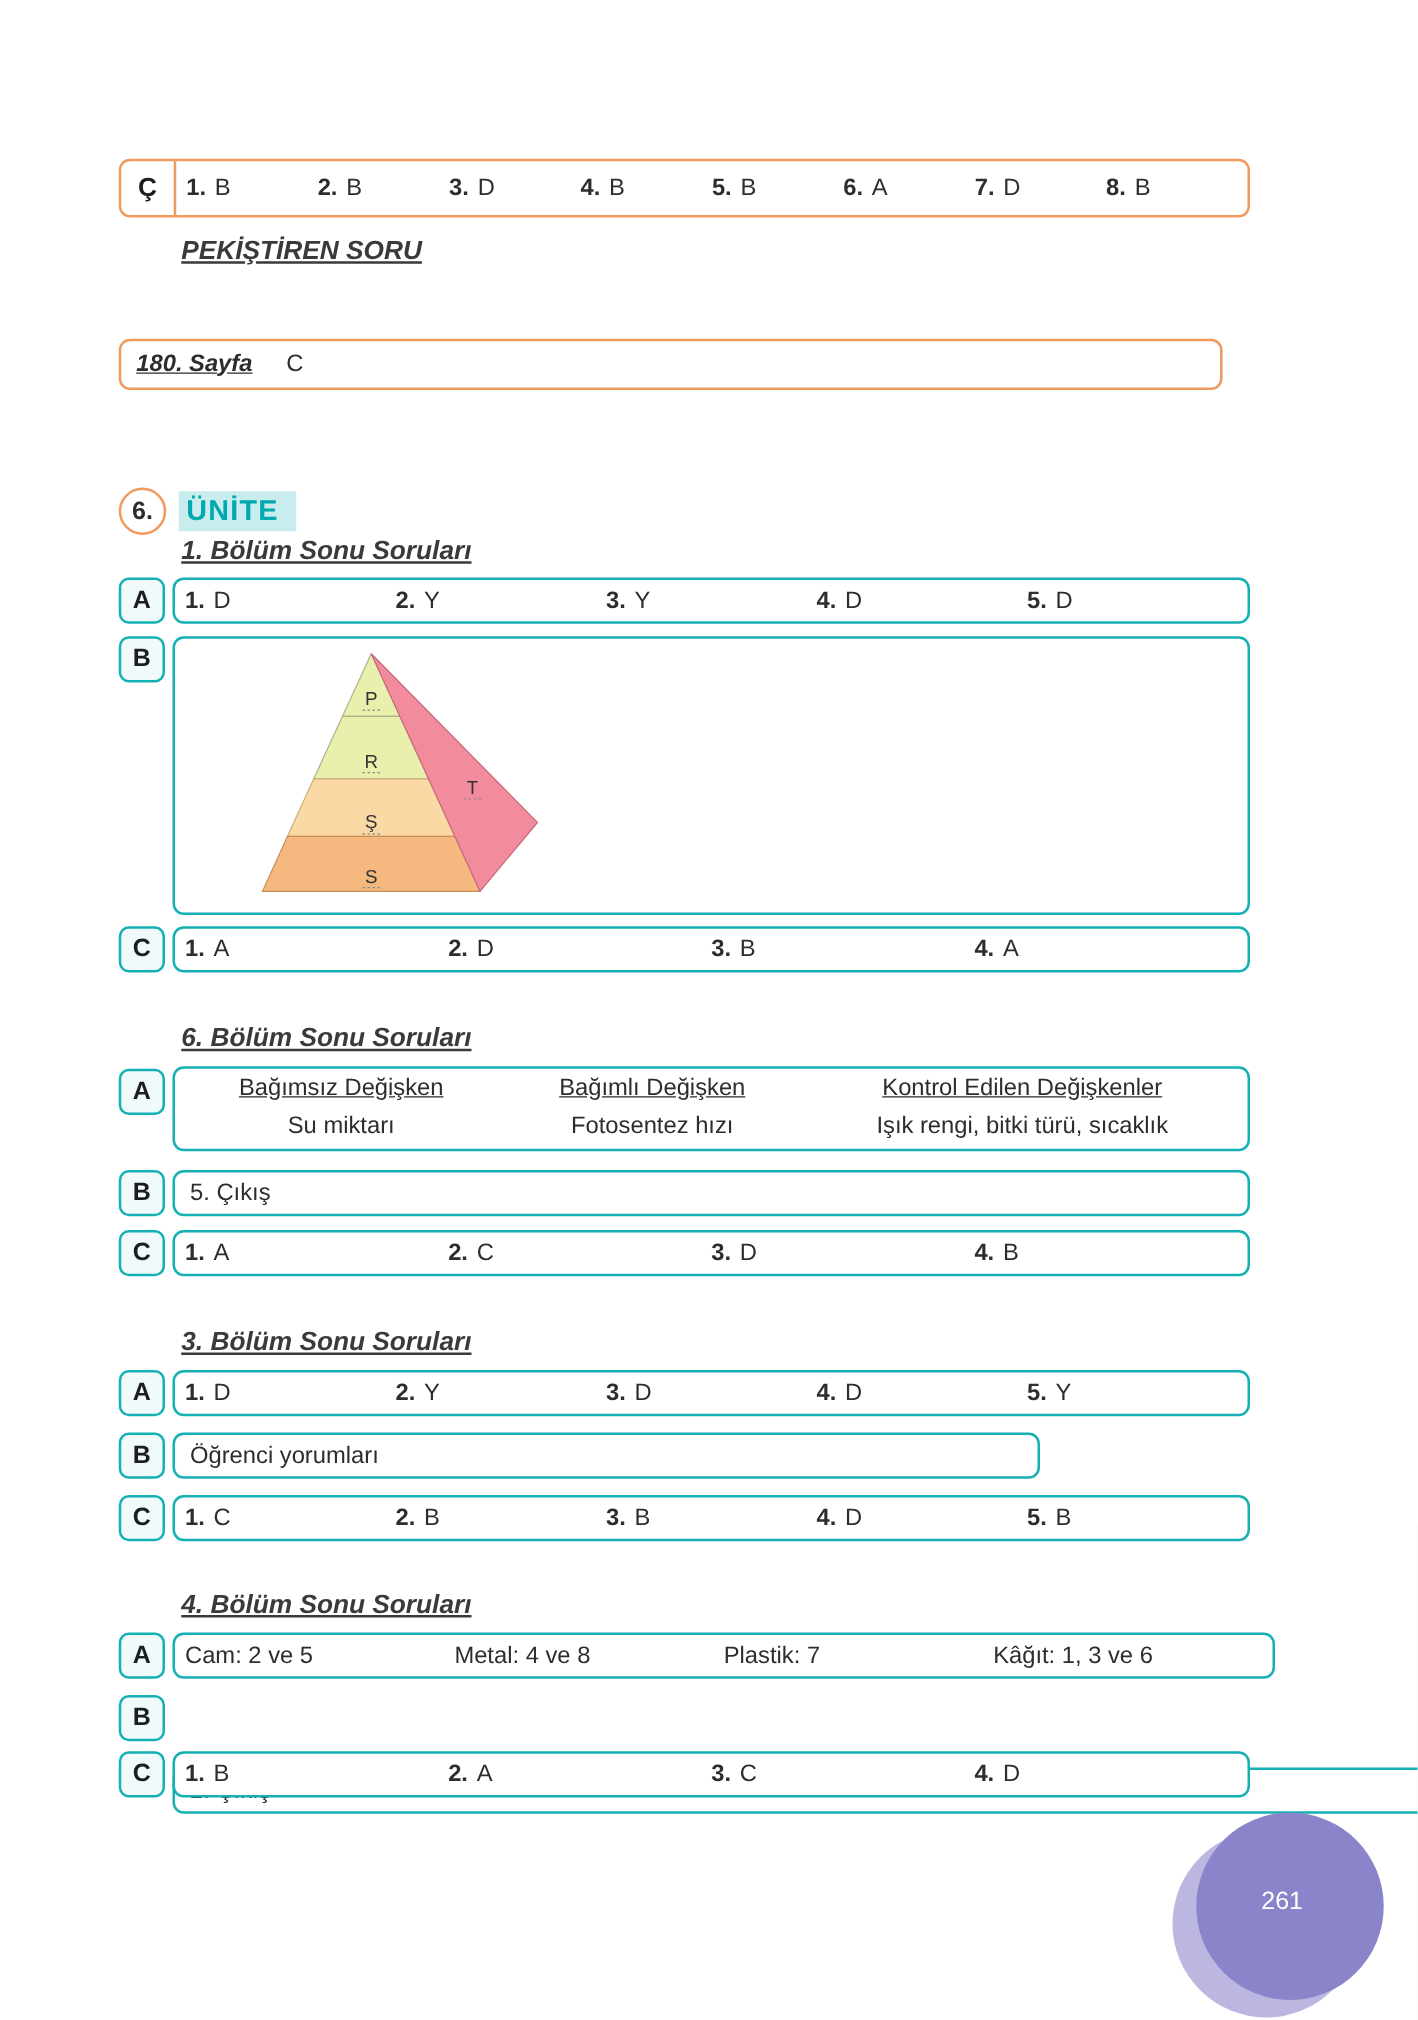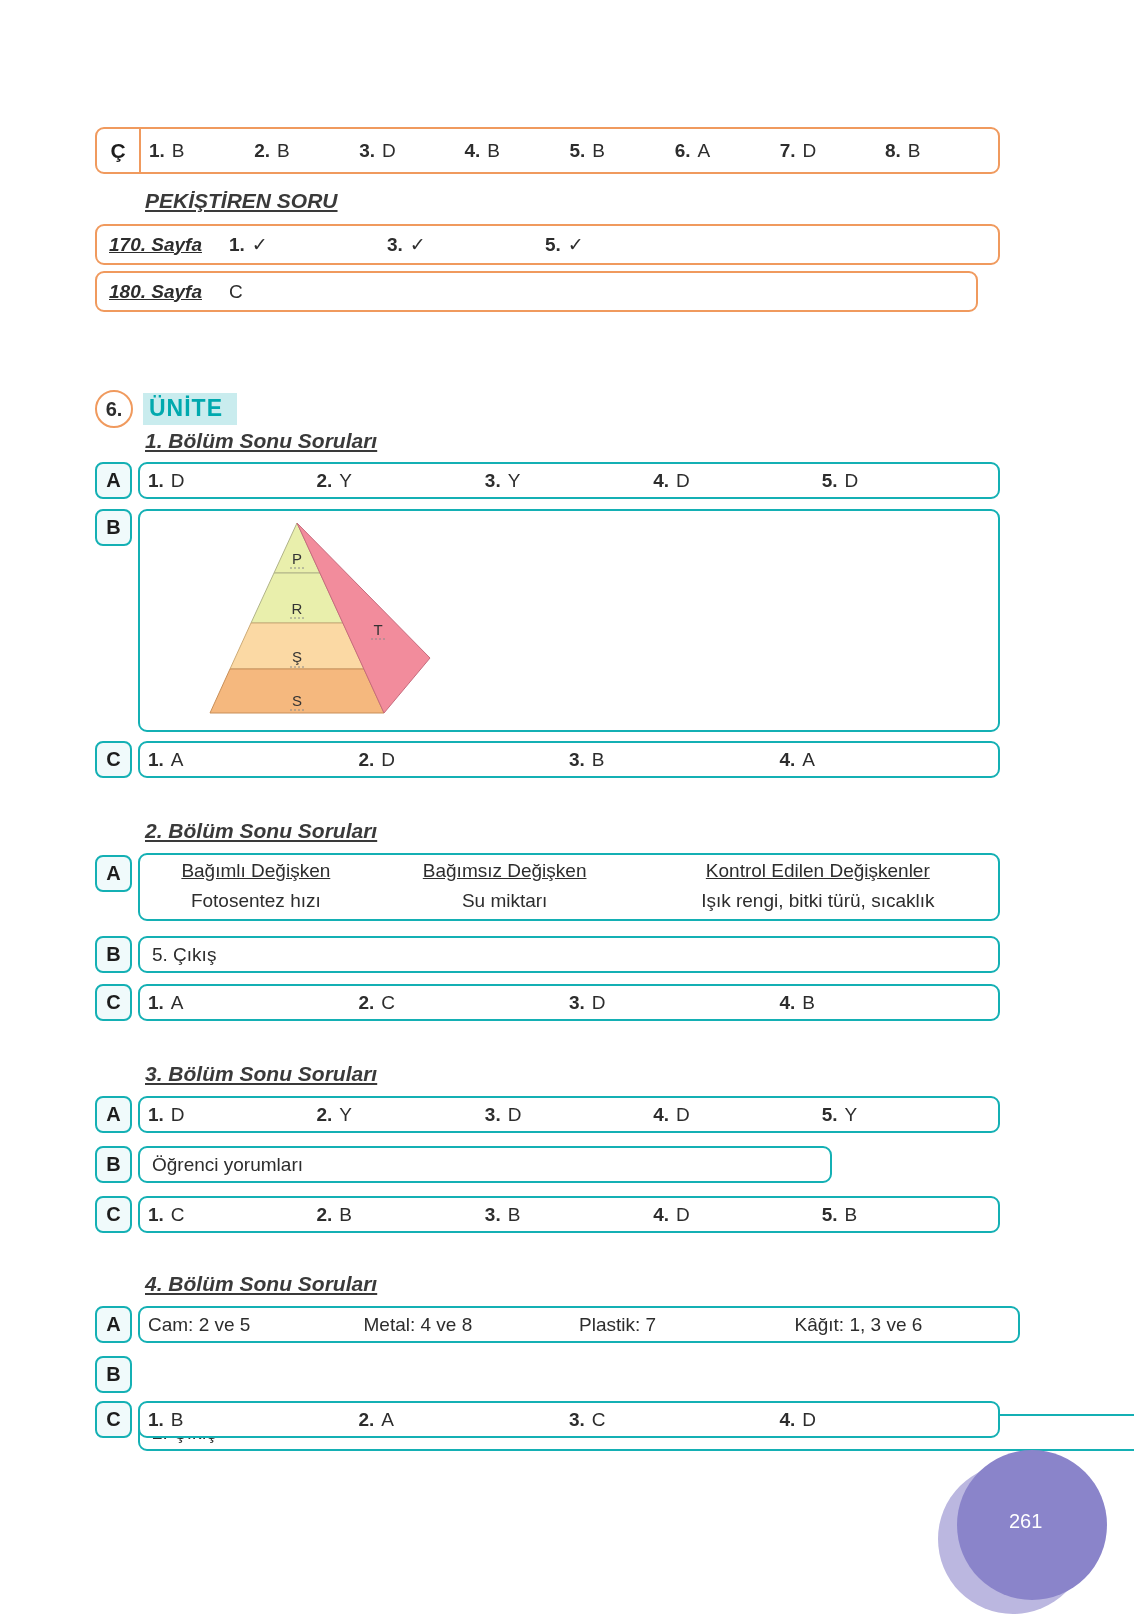--- a/index.html
+++ b/index.html
@@ -54,28 +54,20 @@
         <span class="ans"><b>4.</b><span>B</span></span>
         <span class="ans"><b>5.</b><span>B</span></span>
         <span class="ans"><b>6.</b><span>A</span></span>
         <span class="ans"><b>7.</b><span>D</span></span>
         <span class="ans"><b>8.</b><span>B</span></span>
       </div>
   </div>
 
   <div class="sec-title" style="left:145px; top:189px;">PEKİŞTİREN SORU</div>
 
-  <div class="box orange abs" style="left:95px; top:224px; width:905px; height:41px;">
-    <span class="sayfa-label">170. Sayfa</span>
-    <div class="answers fixed">
-        <span class="ans"><b>1.</b><span>✓</span></span>
-        <span class="ans"><b>3.</b><span>✓</span></span>
-        <span class="ans"><b>5.</b><span>✓</span></span>
-      </div>
-  </div>
 
   <div class="box orange abs" style="left:95px; top:271px; width:883px; height:41px;">
     <span class="sayfa-label">180. Sayfa</span>
     <div class="answers fixed">
         <span class="ans"><b></b><span>C</span></span>
       </div>
   </div>
 
   <div class="abs unit-head" style="left:95px; top:390px;">
     <div class="unit-circle">6.</div>
@@ -119,32 +111,32 @@
   <div class="chip" style="left:95px; top:741px;">C</div>
   <div class="box teal abs" style="left:138px; top:741px; width:862px; height:37px;">
     <div class="answers">
         <span class="ans"><b>1.</b><span>A</span></span>
         <span class="ans"><b>2.</b><span>D</span></span>
         <span class="ans"><b>3.</b><span>B</span></span>
         <span class="ans"><b>4.</b><span>A</span></span>
       </div>
   </div>
 
-  <div class="sec-title" style="left:145px; top:819px;">2. Bölüm Sonu Soruları</div>
+  <div class="sec-title" style="left:145px; top:819px;">6. Bölüm Sonu Soruları</div>
 
   <div class="chip" style="left:95px; top:855px;">A</div>
   <div class="box teal abs" style="left:138px; top:853px; width:862px; height:68px;">
     <div class="var-table">
+      <div class="var-col" style="flex:0 0 31%;">
+        <span class="var-h">Bağımsız Değişken</span>
+        <span class="var-v">Su miktarı</span>
+      </div>
       <div class="var-col" style="flex:0 0 27%;">
         <span class="var-h">Bağımlı Değişken</span>
         <span class="var-v">Fotosentez hızı</span>
-      </div>
-      <div class="var-col" style="flex:0 0 31%;">
-        <span class="var-h">Bağımsız Değişken</span>
-        <span class="var-v">Su miktarı</span>
       </div>
       <div class="var-col" style="flex:0 0 42%;">
         <span class="var-h">Kontrol Edilen Değişkenler</span>
         <span class="var-v">Işık rengi, bitki türü, sıcaklık</span>
       </div>
     </div>
   </div>
 
   <div class="chip" style="left:95px; top:936px;">B</div>
   <div class="box teal abs" style="left:138px; top:936px; width:862px; height:37px;">

